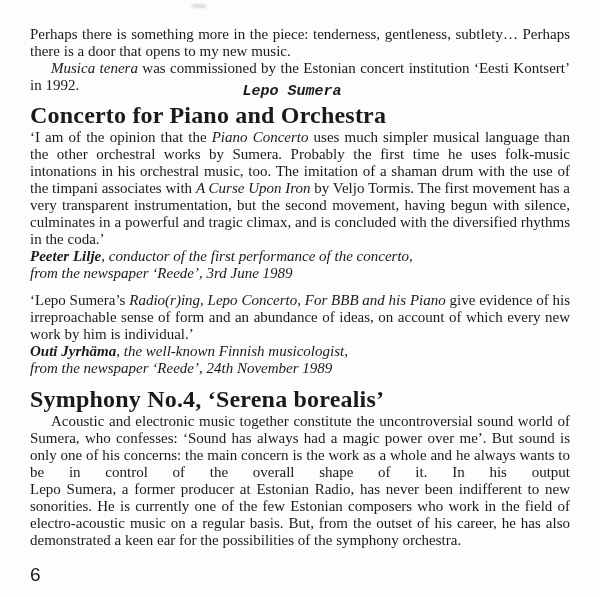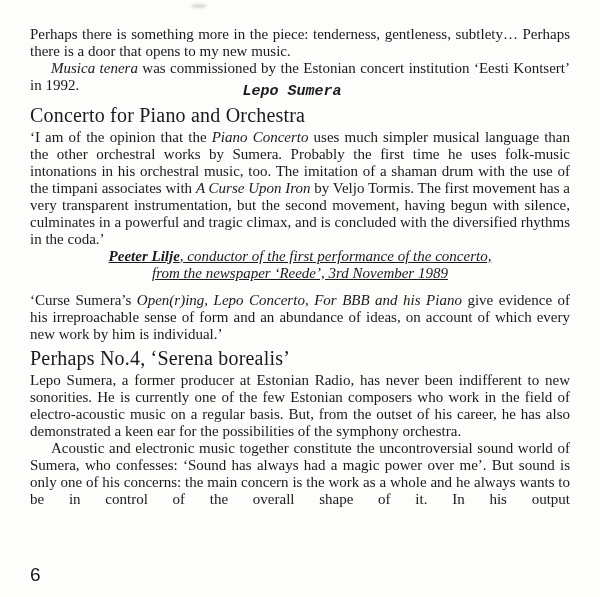--- a/index.html
+++ b/index.html
@@ -39,34 +39,33 @@
   }
   p.body.jlast {
     text-align-last: justify;
   }
   p.signature {
     margin: -11px 16px 0 0;
     text-align: center;
     font-family: Liberation Mono, monospace;
   }
   h2.section-heading {
-    font-size: 20px;
+    font-size: 24px;
     line-height: 24px;
-    font-weight: normal;
+    font-weight: bold;
     margin: 3px 0 2px 0;
     letter-spacing: 0.2px;
   }
   .attribution {
     margin: 0 0 10px 0;
     text-align: right;
     font-style: italic;
   }
   .attribution .attr-line {
-    text-align: center;
-    text-decoration: underline;
+    text-align: left;
   }
   .i  { font-style: italic; }
   .bi { font-style: italic; font-weight: bold; }
   .pagenum {
     position: absolute;
     left: 30px;
     top: 564px;
     font-family: "Liberation Sans", sans-serif;
     font-size: 19px;
     line-height: 22px;
@@ -79,21 +78,25 @@
 <div class="page" style="--paper: #fdfdfb; --ink: #1a1a1a;">
   <div class="smudge"></div>
   <div>
       <p class="body"><span>Perhaps there is something more in the piece: tenderness, gentleness, subtlety… Perhaps there is a door that opens to my new music.</span></p>
       <p class="body indent"><span class="i">Musica tenera</span><span> was commissioned by the Estonian concert institution ‘Eesti Kontsert’ in 1992.</span></p>
       <p class="signature"><span class="bi">Lepo Sumera</span></p>
       <h2 class="section-heading">Concerto for Piano and Orchestra</h2>
       <p class="body"><span>‘I am of the opinion that the </span><span class="i">Piano Concerto</span><span> uses much simpler musical language than the other orchestral works by Sumera. Probably the first time he uses folk-music intonations in his orchestral music, too. The imitation of a shaman drum with the use of the timpani associates with </span><span class="i">A Curse Upon Iron</span><span> by Veljo Tormis. The first movement has a very transparent instrumentation, but the second movement, having begun with silence, culminates in a powerful and tragic climax, and is concluded with the diversified rhythms in the coda.’</span></p>
       <div class="attribution">
         <div class="attr-line"><span class="bi">Peeter Lilje</span><span class="i">, conductor of the first performance of the concerto,</span></div>
-        <div class="attr-line"><span class="i">from the newspaper ‘Reede’, 3rd November 1989</span></div>
+        <div class="attr-line"><span class="i">from the newspaper ‘Reede’, 3rd June 1989</span></div>
       </div>
-      <p class="body"><span>‘Curse Sumera’s </span><span class="i">Open(r)ing,</span><span> </span><span class="i">Lepo Concerto,</span><span> </span><span class="i">For BBB and his Piano</span><span> give evidence of his irreproachable sense of form and an abundance of ideas, on account of which every new work by him is individual.’</span></p>
-      <h2 class="section-heading">Perhaps No.4, ‘Serena borealis’</h2>
+      <p class="body"><span>‘Lepo Sumera’s </span><span class="i">Radio(r)ing,</span><span> </span><span class="i">Lepo Concerto,</span><span> </span><span class="i">For BBB and his Piano</span><span> give evidence of his irreproachable sense of form and an abundance of ideas, on account of which every new work by him is individual.’</span></p>
+      <div class="attribution">
+        <div class="attr-line"><span class="bi">Outi Jyrhäma</span><span class="i">, the well-known Finnish musicologist,</span></div>
+        <div class="attr-line"><span class="i">from the newspaper ‘Reede’, 24th November 1989</span></div>
+      </div>
+      <h2 class="section-heading">Symphony No.4, ‘Serena borealis’</h2>
+      <p class="body indent jlast"><span>Acoustic and electronic music together constitute the uncontroversial sound world of Sumera, who confesses: ‘Sound has always had a magic power over me’. But sound is only one of his concerns: the main concern is the work as a whole and he always wants to be in control of the overall shape of it. In his output</span></p>
       <p class="body"><span>Lepo Sumera, a former producer at Estonian Radio, has never been indifferent to new sonorities. He is currently one of the few Estonian composers who work in the field of electro-acoustic music on a regular basis. But, from the outset of his career, he has also demonstrated a keen ear for the possibilities of the symphony orchestra.</span></p>
-      <p class="body indent jlast"><span>Acoustic and electronic music together constitute the uncontroversial sound world of Sumera, who confesses: ‘Sound has always had a magic power over me’. But sound is only one of his concerns: the main concern is the work as a whole and he always wants to be in control of the overall shape of it. In his output</span></p>
     </div>
   <div class="pagenum">6</div>
 </div>
 
 </body></html>

